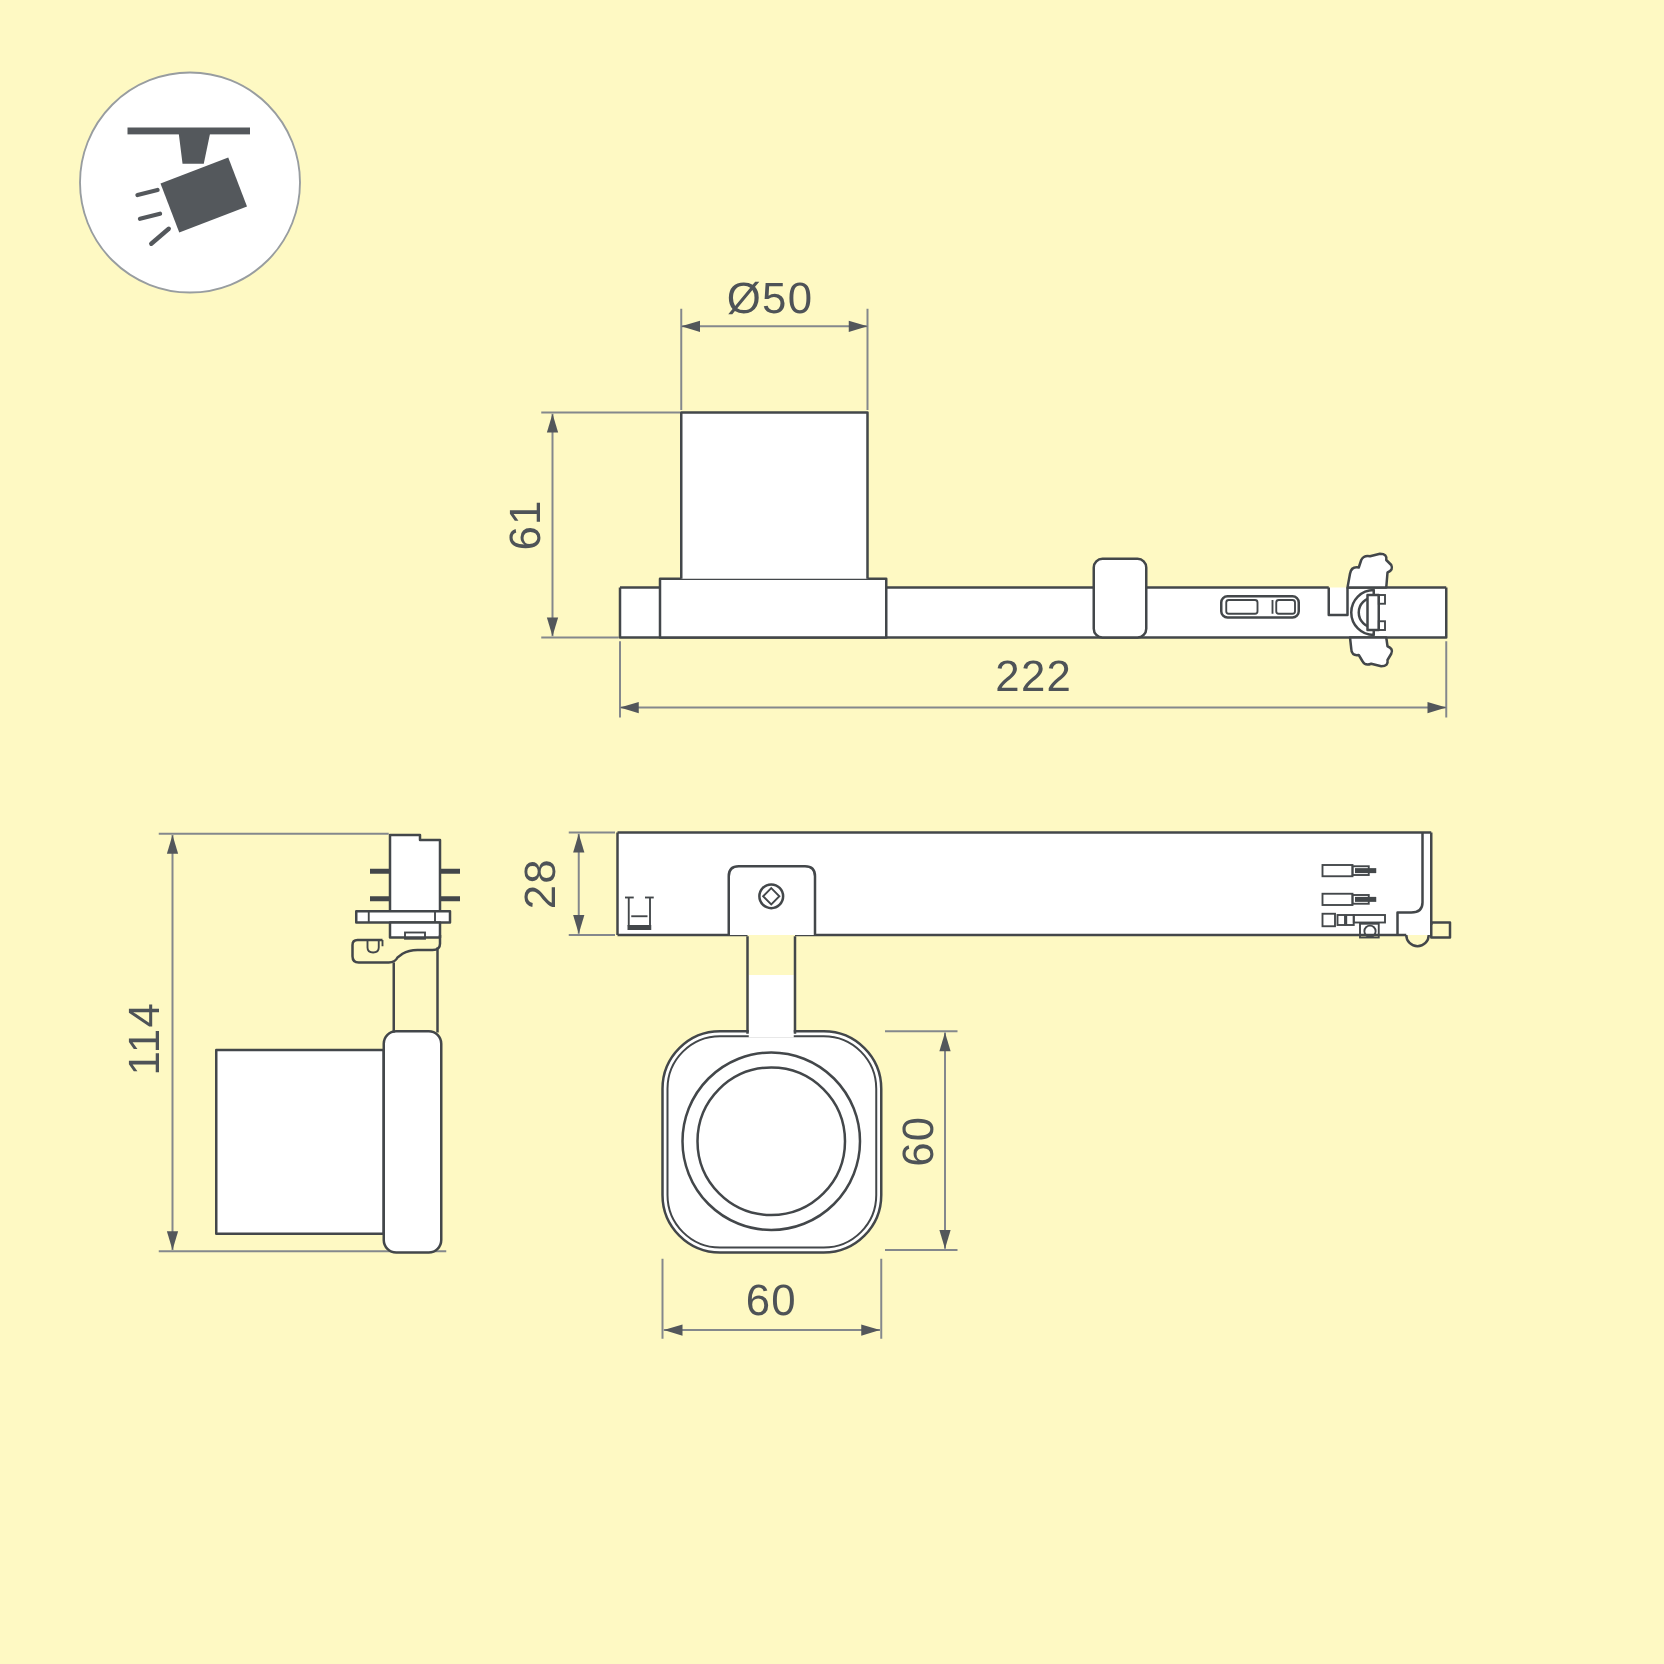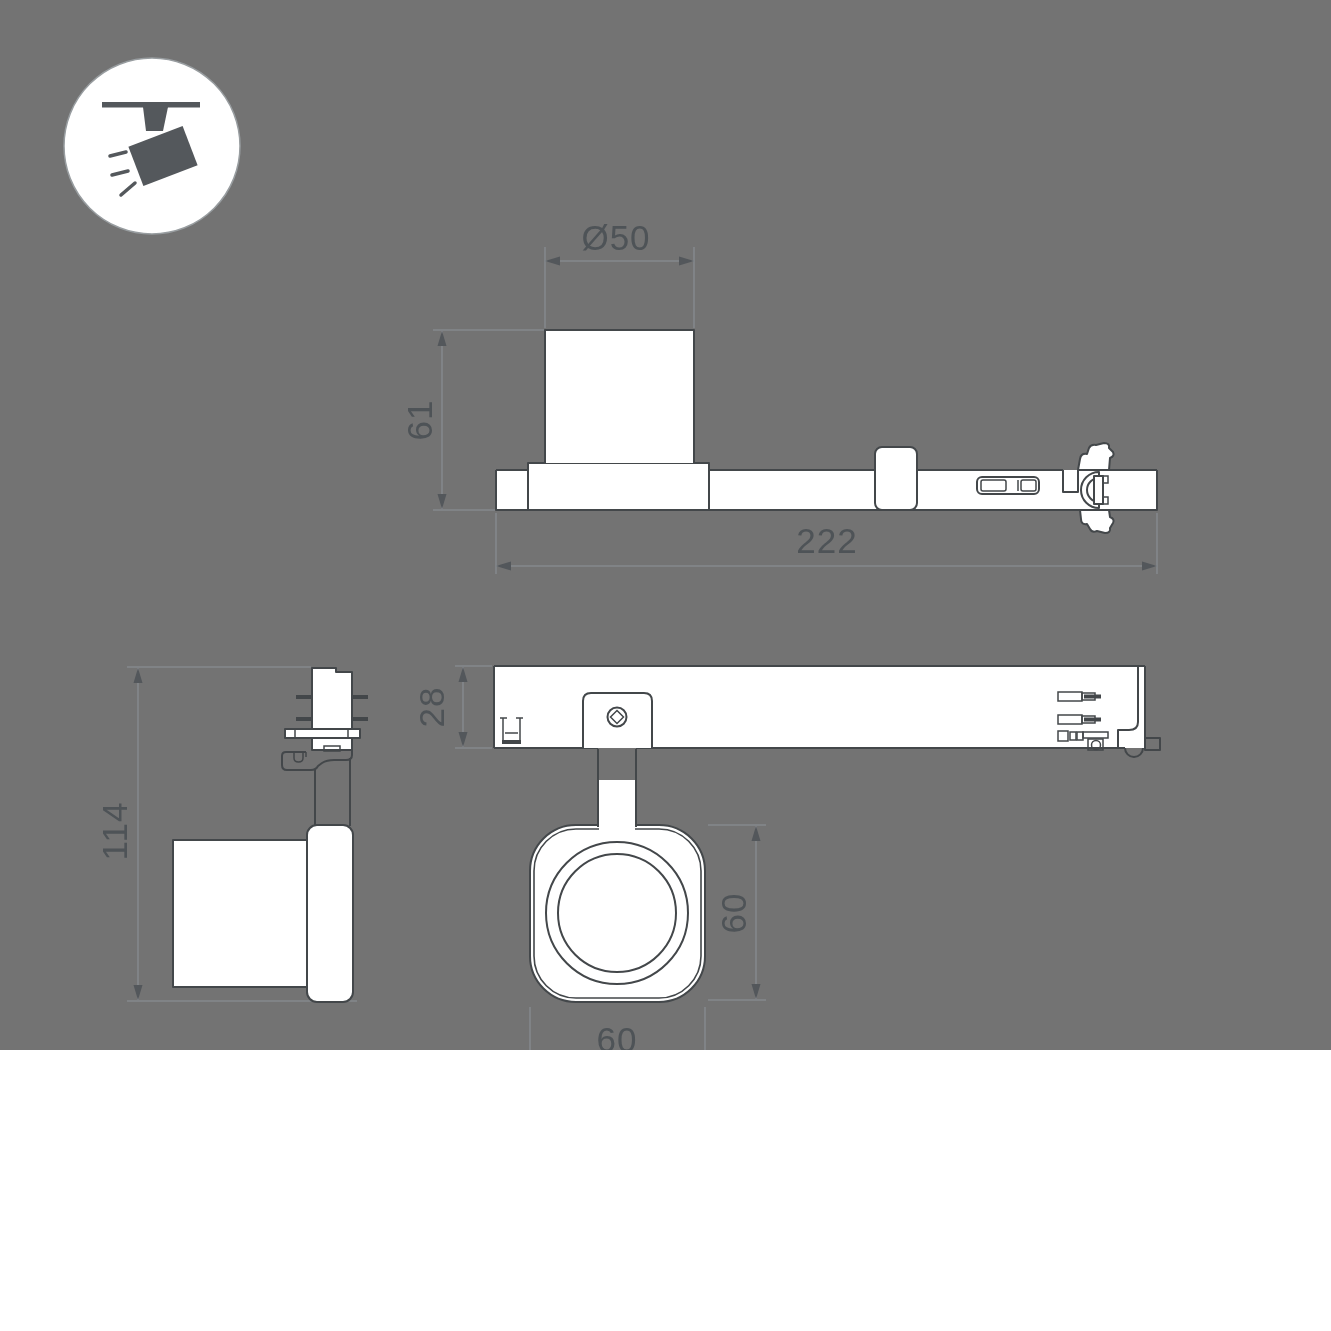--- a/index.html
+++ b/index.html
@@ -1,16 +1,16 @@
 <!DOCTYPE html>
 <html><head>
 <meta charset="utf-8">
 <style>
   html,body{margin:0;padding:0;background:#ffffff;}
-  .stage{width:1331px;height:1050px;position:relative;background:#737373;overflow:hidden;}
+  .stage{width:1331px;height:1331px;position:relative;background:#fef9c3;overflow:hidden;}
   svg{display:block;}
   .obj{fill:none;stroke:#43474a;stroke-width:2;stroke-linejoin:round;stroke-linecap:butt;}
   .objf{fill:#ffffff;stroke:#43474a;stroke-width:2;stroke-linejoin:round;}
   .objthick{fill:none;stroke:#43474a;stroke-width:4;stroke-linecap:butt;}
   .thin{fill:none;stroke:#43474a;stroke-width:1.5;}
   .dim{fill:none;stroke:#84888c;stroke-width:1.6;}
   .arr{fill:#53575b;stroke:none;}
   .dtext{font-family:"Liberation Sans","DejaVu Sans",sans-serif;font-size:35px;fill:#4e5357;text-anchor:middle;letter-spacing:1px;}
   .icon{fill:#54585c;stroke:none;}
   .iconline{stroke:#54585c;stroke-width:3.5;stroke-linecap:round;fill:none;}

